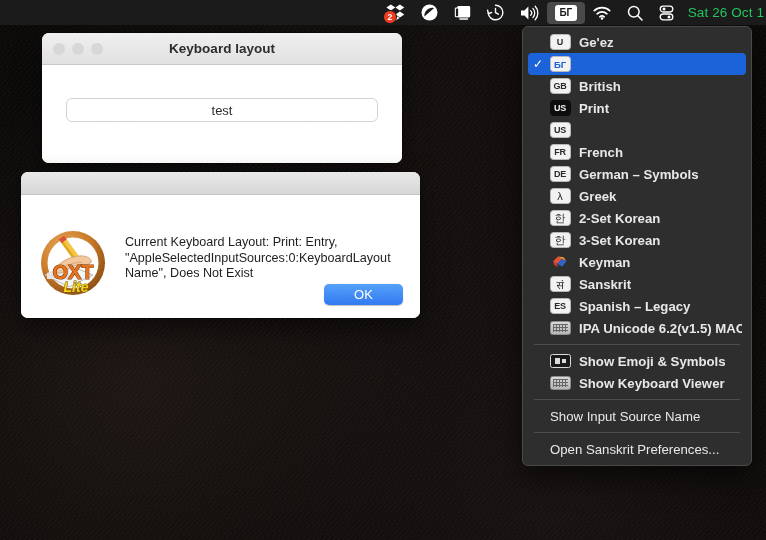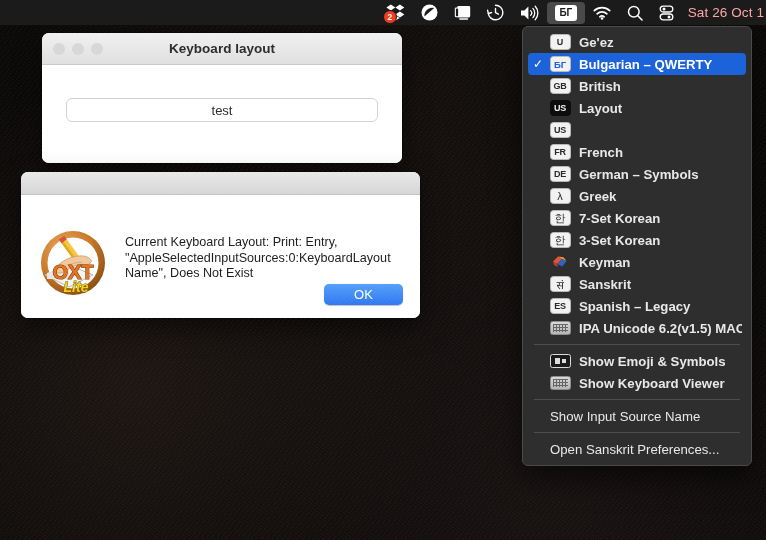--- a/index.html
+++ b/index.html
@@ -36,21 +36,21 @@
     z-index:40;
   }
   .mb-item{
     display:flex; align-items:center; justify-content:center;
     height:22px; padding:0 8px;
     color:#ffffff;
     font-size:13.5px;
     position:relative;
   }
   .mb-clock{
-    font-size:13.5px; color:#fca5a5; letter-spacing:.1px;
+    font-size:13.5px; color:#22c55e; letter-spacing:.1px;
     padding-left:6px; padding-right:0; white-space:nowrap;
   }
   .mb-active{
     background:#4a4a4a; border-radius:4px;
   }
   .kb-badge-mb{
     display:inline-flex; align-items:center; justify-content:center;
     width:22px;height:16px;border-radius:3px;
     background:#fff;color:#1b1b1b;
     font-size:10px;font-weight:bold;letter-spacing:-.2px;
@@ -372,37 +372,36 @@
         <span class="flagbox">U</span>
       </span>
       <span class="mi-label">Ge'ez</span>
     </div>
 
     <div class="mi sel">
       <span class="mi-check">✓</span>
       <span class="mi-badge">
         <span class="flagbox cyr">БГ</span>
       </span>
-      <span class="mi-label">Bulgarian – QWERTY</span>
     </div>
 
     <div class="mi">
       <span class="mi-check"></span>
       <span class="mi-badge">
         <span class="flagbox">GB</span>
       </span>
       <span class="mi-label">British</span>
     </div>
 
     <div class="mi">
       <span class="mi-check"></span>
       <span class="mi-badge">
         <span class="flagbox dark">US</span>
       </span>
-      <span class="mi-label">Layout</span>
+      <span class="mi-label">Print</span>
     </div>
 
     <div class="mi">
       <span class="mi-check"></span>
       <span class="mi-badge">
         <span class="flagbox">US</span>
       </span>
     </div>
 
     <div class="mi">
@@ -427,21 +426,21 @@
         <span class="flagbox big">λ</span>
       </span>
       <span class="mi-label">Greek</span>
     </div>
 
     <div class="mi">
       <span class="mi-check"></span>
       <span class="mi-badge">
         <span class="flagbox big">한</span>
       </span>
-      <span class="mi-label">7-Set Korean</span>
+      <span class="mi-label">2-Set Korean</span>
     </div>
 
     <div class="mi">
       <span class="mi-check"></span>
       <span class="mi-badge">
         <span class="flagbox big">한</span>
       </span>
       <span class="mi-label">3-Set Korean</span>
     </div>
 

